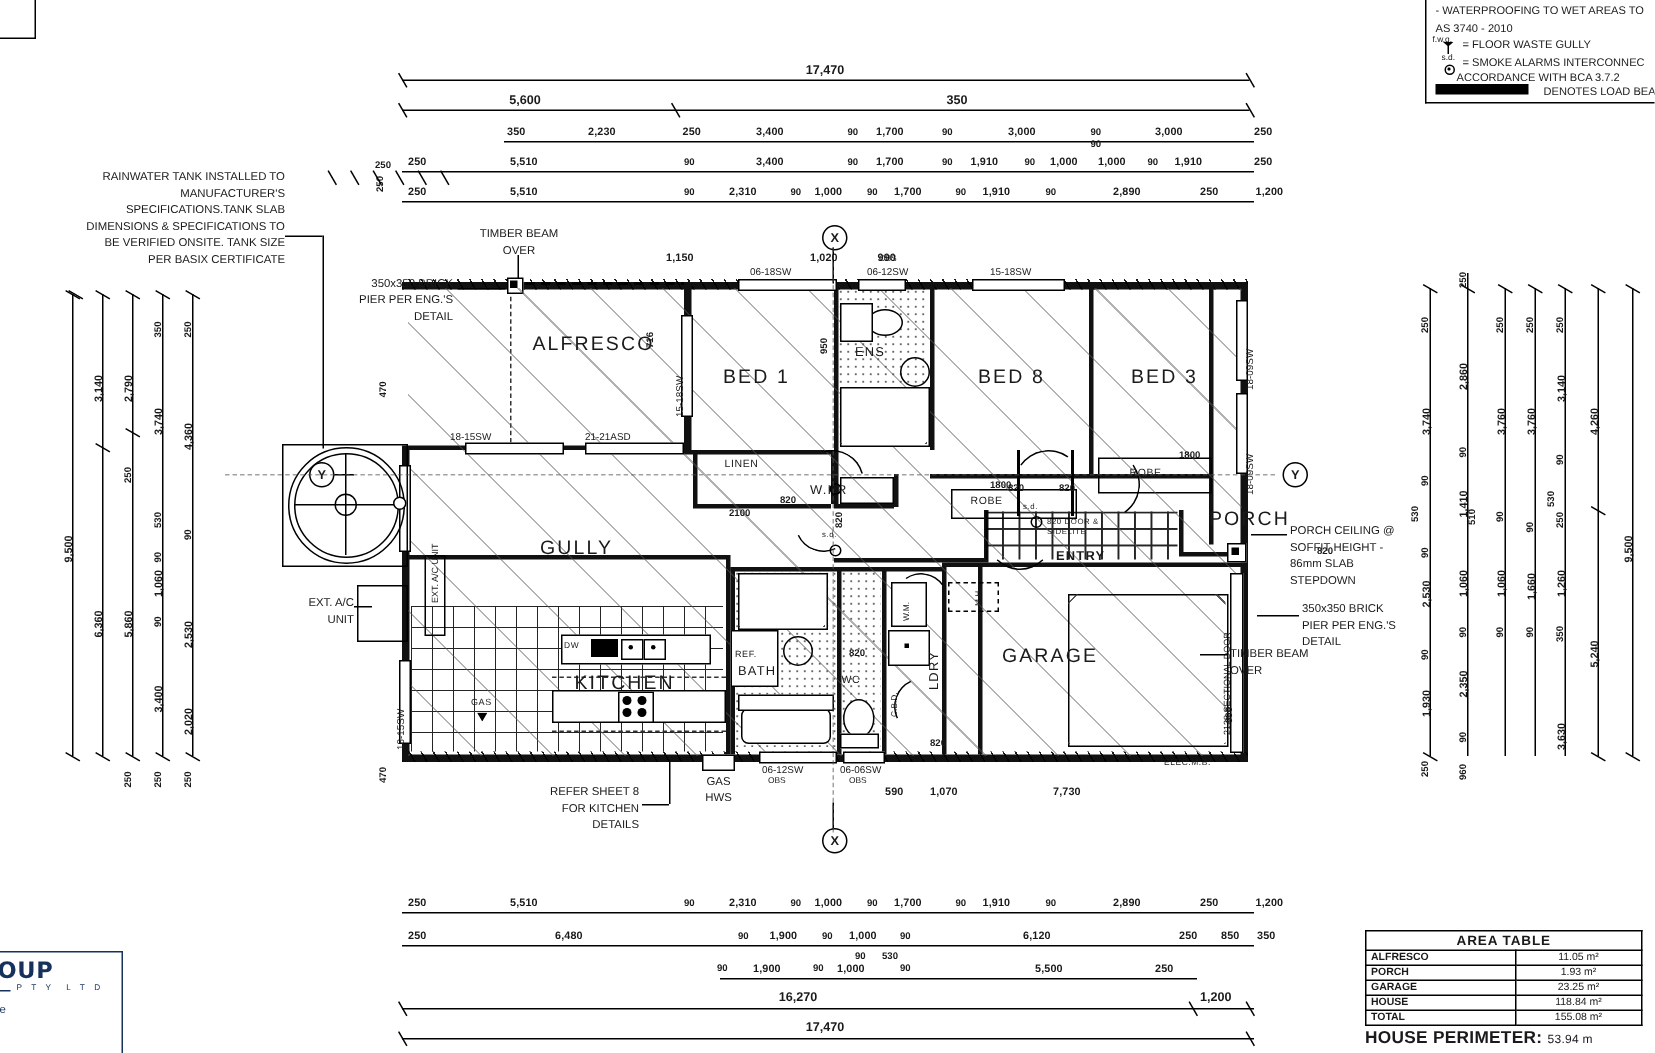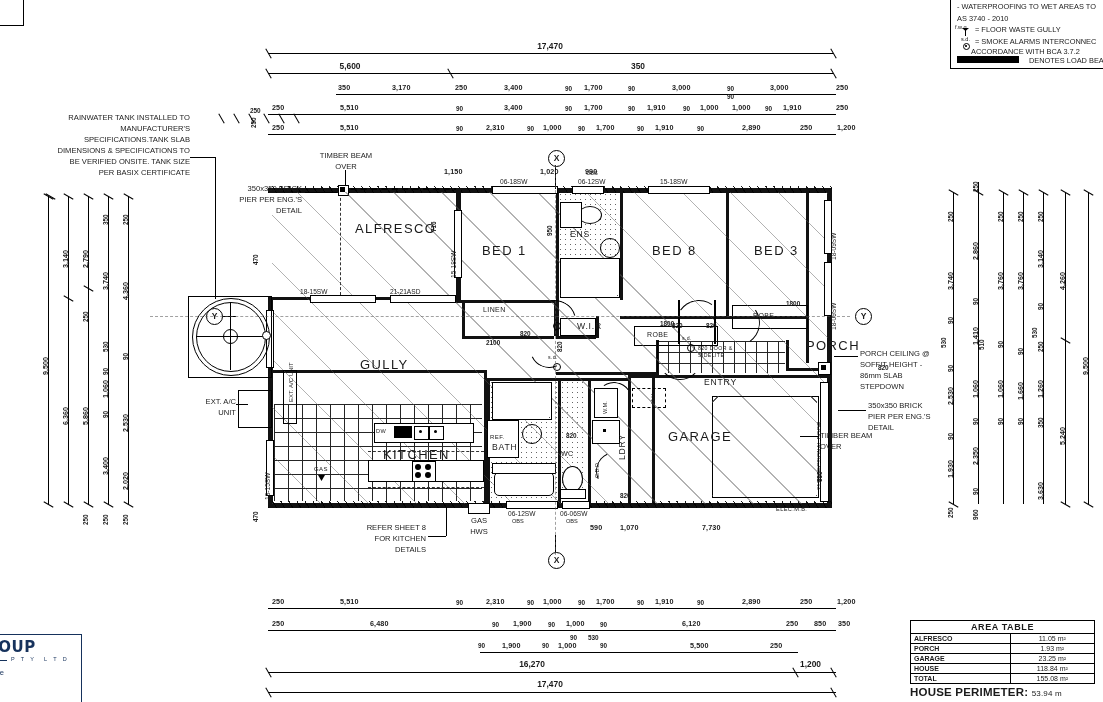--- a/index.html
+++ b/index.html
@@ -124,21 +124,21 @@
 
   <div class="hl" style="left:268px;top:73px;width:565px;"></div>
   <div class="tick" style="left:263px;top:73px;"></div>
   <div class="tick" style="left:445px;top:73px;"></div>
   <div class="tick" style="left:828px;top:73px;"></div>
   <div class="t dimbig ctr" style="left:320px;top:62px;width:60px;">5,600</div>
   <div class="t dimbig ctr" style="left:608px;top:62px;width:60px;">350</div>
 
   <div class="hl" style="left:336px;top:94px;width:500px;"></div>
   <div class="t dim" style="left:338px;top:84px;">350</div>
-  <div class="t dim" style="left:392px;top:84px;">3,170</div>
+  <div class="t dim" style="left:392px;top:84px;">2,230</div>
   <div class="t dim" style="left:455px;top:84px;">250</div>
   <div class="t dim" style="left:504px;top:84px;">3,400</div>
   <div class="t dim-s" style="left:565px;top:85px;">90</div>
   <div class="t dim" style="left:584px;top:84px;">1,700</div>
   <div class="t dim-s" style="left:628px;top:85px;">90</div>
   <div class="t dim" style="left:672px;top:84px;">3,000</div>
   <div class="t dim-s" style="left:727px;top:85px;">90</div>
   <div class="t dim" style="left:770px;top:84px;">3,000</div>
   <div class="t dim" style="left:836px;top:84px;">250</div>
   <div class="t dim-s" style="left:727px;top:93px;">90</div>
@@ -459,26 +459,26 @@
   <div class="t note-v" style="left:650px;top:404px;font-size:5.6px;">M.H.</div>
   <div class="t note-v" style="left:594px;top:478px;font-size:5.6px;">C.B.D.</div>
 
   <div class="t room" style="left:355px;top:222px;">ALFRESCO</div>
   <div class="t room" style="left:482px;top:244px;">BED 1</div>
   <div class="t room" style="left:652px;top:244px;">BED 8</div>
   <div class="t room" style="left:754px;top:244px;">BED 3</div>
   <div class="t room" style="left:360px;top:358px;">GULLY</div>
   <div class="t room" style="left:383px;top:448px;">KITCHEN</div>
   <div class="t room" style="left:668px;top:430px;">GARAGE</div>
-  <div class="t room-s" style="left:704px;top:378px;">ENTRY</div>
+  <div class="t room-s" style="left:704px;top:366px;font-weight:bold;">ENTRY</div>
   <div class="t room" style="left:806px;top:339px;">PORCH</div>
   <div class="t room-s note-v" style="left:618px;top:460px;font-size:8.6px;">LDRY</div>
   <div class="t room-s" style="left:492px;top:443px;">BATH</div>
   <div class="t room-s" style="left:570px;top:230px;">ENS</div>
-  <div class="t room-s" style="left:577px;top:322px;">W.I.R</div>
+  <div class="t room-s" style="left:540px;top:322px;">W.I.R</div>
   <div class="t room-xs" style="left:483px;top:306px;">LINEN</div>
   <div class="t room-xs" style="left:561px;top:450px;">WC</div>
   <div class="t room-xs" style="left:647px;top:331px;">ROBE</div>
   <div class="t room-xs" style="left:753px;top:312px;">ROBE</div>
   <div class="t room-xs" style="left:562px;top:322px;font-size:0px;">ROBE</div>
 
   <div class="t win" style="left:500px;top:178px;">06-18SW</div>
   <div class="t win" style="left:578px;top:178px;">06-12SW</div>
   <div class="t win" style="left:660px;top:178px;">15-18SW</div>
   <div class="t win-v" style="left:450px;top:278px;">15-18SW</div>

